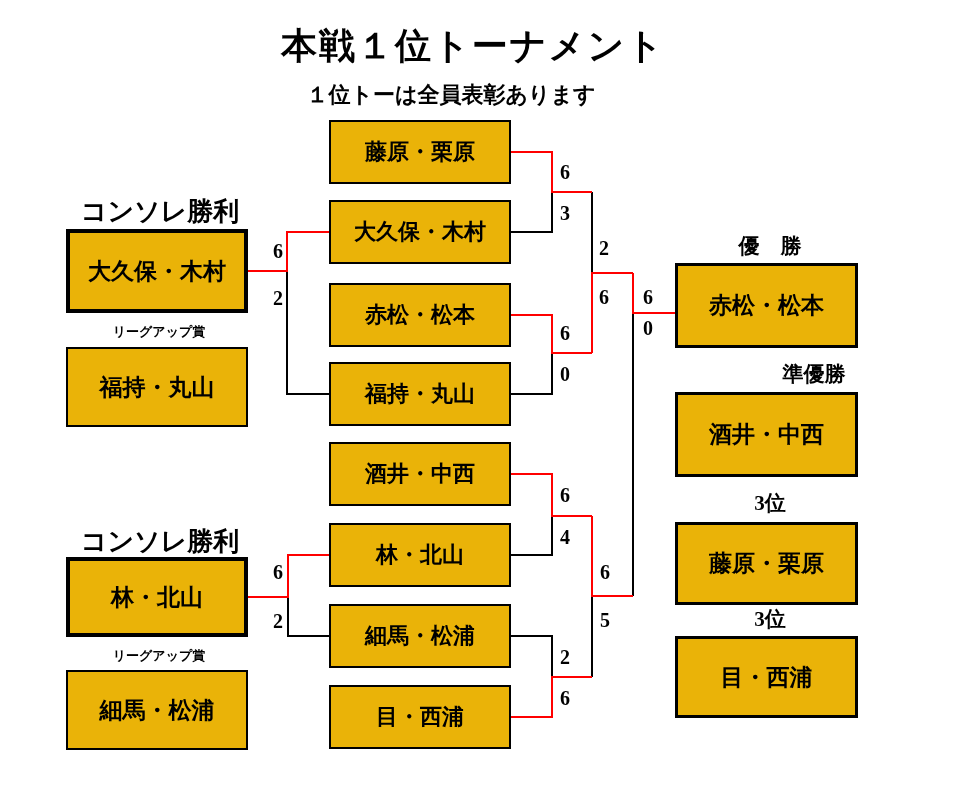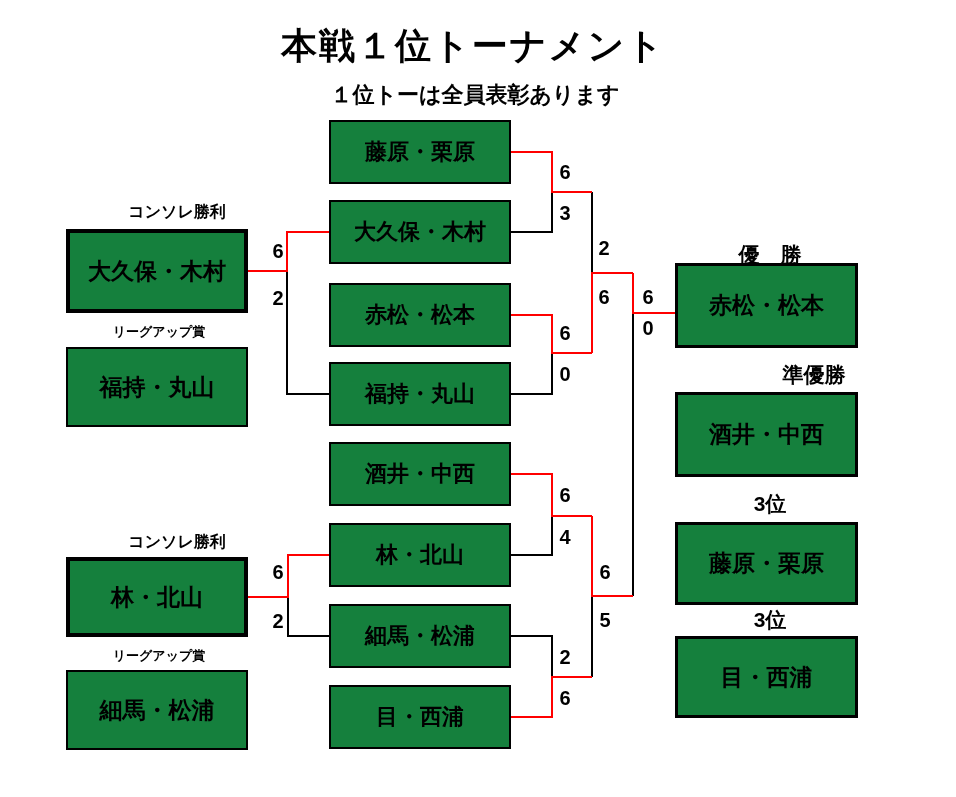--- a/index.html
+++ b/index.html
@@ -1,36 +1,36 @@
 <!DOCTYPE html>
 <html><head>
 <meta charset="utf-8">
 <style>
   html,body { margin:0; padding:0; background:#ffffff; }
   .stage {
     position:relative; width:880px; height:797px; background:#ffffff;
-    font-family:Liberation Sans, sans-serif;
+    font-family:Liberation Serif, serif;
     color:#000; overflow:hidden;
   }
   .lines { position:absolute; left:0; top:0; width:956px; height:797px; }
   .box {
-    position:absolute; box-sizing:border-box; background:#15803d;
+    position:absolute; box-sizing:border-box; background:#eab308;
     border:2px solid #000; display:flex; align-items:center; justify-content:center;
     font-weight:700; white-space:nowrap; text-align:center;
   }
   .b3 { border-width:3px; }
   .b4 { border-width:4px; }
   .lbl, .score {
     position:absolute; transform:translate(-50%,-50%);
     font-weight:700; white-space:nowrap; line-height:1;
   }
   .score { font-size:20px; }
   .title { font-size:36px; letter-spacing:2px; }
   .subtitle { font-size:22px; }
-  .sidelbl { font-size:16px;margin-left:17px; }
+  .sidelbl { font-size:26px; }
   .prizelbl { font-size:13px; }
   .reslbl { font-size:21px; }
   .name22 { font-size:22px; }
   .name23 { font-size:23px; }
 </style>
 </head>
 <body>
 
 <div class="stage">
 
@@ -51,21 +51,21 @@
     <polyline points="511,152 552,152 552,192 592,192" fill="none" stroke-width="2" stroke="#ff0000"></polyline>
     <polyline points="511,315 552,315 552,353 592,353" fill="none" stroke-width="2" stroke="#ff0000"></polyline>
     <polyline points="592,353 592,273 633,273" fill="none" stroke-width="2" stroke="#ff0000"></polyline>
     <polyline points="511,474 552,474 552,516 592,516" fill="none" stroke-width="2" stroke="#ff0000"></polyline>
     <polyline points="511,717 552,717 552,677 592,677" fill="none" stroke-width="2" stroke="#ff0000"></polyline>
     <polyline points="592,516 592,596 633,596" fill="none" stroke-width="2" stroke="#ff0000"></polyline>
     <polyline points="633,273 633,313 675,313" fill="none" stroke-width="2" stroke="#ff0000"></polyline>
   </svg>
 
   <div class="lbl title" style="left:473px;top:46px;">本戦１位トーナメント</div>
-  <div class="lbl subtitle" style="left:451px;top:95px;margin-left:24px;">１位トーは全員表彰あります</div>
+  <div class="lbl subtitle" style="left:451px;top:95px;">１位トーは全員表彰あります</div>
 
   <div class="lbl sidelbl" style="left:160px;top:212px;">コンソレ勝利</div>
   <div class="box b4 name23" style="left:66px;top:229px;width:182px;height:84px;">大久保・木村</div>
   <div class="lbl prizelbl" style="left:159px;top:331px;">リーグアップ賞</div>
   <div class="box name23" style="left:66px;top:347px;width:182px;height:80px;">福持・丸山</div>
   <div class="score" style="left:278px;top:251px;">6</div>
   <div class="score" style="left:278px;top:298px;">2</div>
 
   <div class="lbl sidelbl" style="left:160px;top:542px;">コンソレ勝利</div>
   <div class="box b4 name23" style="left:66px;top:557px;width:182px;height:80px;">林・北山</div>
@@ -93,21 +93,21 @@
   <div class="score" style="left:565px;top:698px;">6</div>
 
   <div class="score" style="left:604px;top:248px;">2</div>
   <div class="score" style="left:604px;top:297px;">6</div>
   <div class="score" style="left:605px;top:572px;">6</div>
   <div class="score" style="left:605px;top:620px;">5</div>
 
   <div class="score" style="left:648px;top:297px;">6</div>
   <div class="score" style="left:648px;top:328px;">0</div>
 
-  <div class="lbl reslbl" style="left:770px;top:254px;">優　勝</div>
+  <div class="lbl reslbl" style="left:770px;top:246px;">優　勝</div>
   <div class="box b3 name23" style="left:675px;top:263px;width:183px;height:85px;">赤松・松本</div>
 
   <div class="lbl reslbl" style="left:814px;top:374px;">準優勝</div>
   <div class="box b3 name23" style="left:675px;top:392px;width:183px;height:85px;">酒井・中西</div>
 
   <div class="lbl reslbl" style="left:770px;top:503px;">3位</div>
   <div class="box b3 name23" style="left:675px;top:522px;width:183px;height:83px;">藤原・栗原</div>
 
   <div class="lbl reslbl" style="left:770px;top:619px;">3位</div>
   <div class="box b3 name23" style="left:675px;top:636px;width:183px;height:82px;">目・西浦</div>

